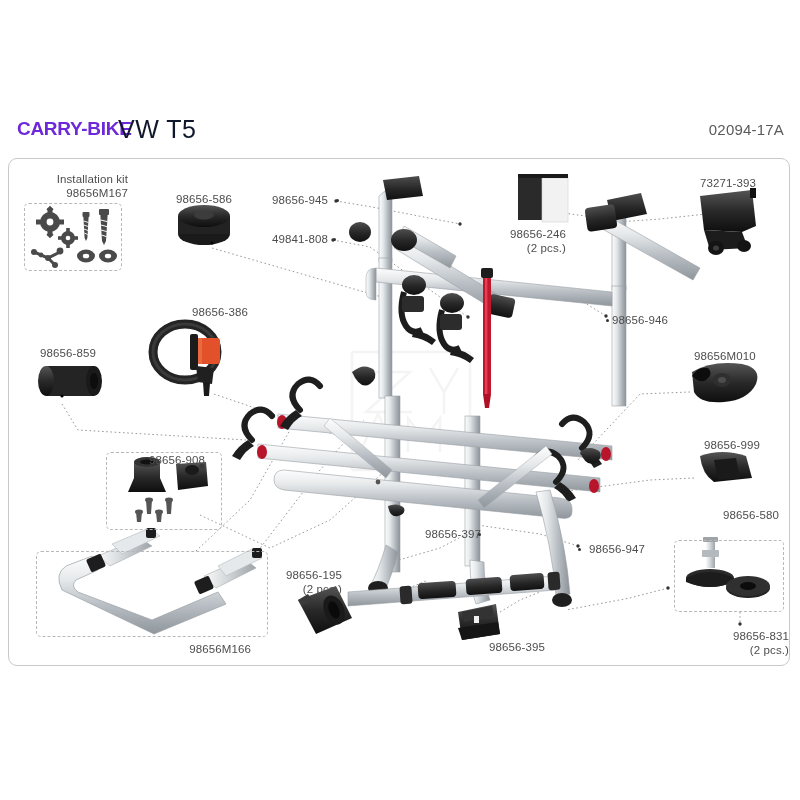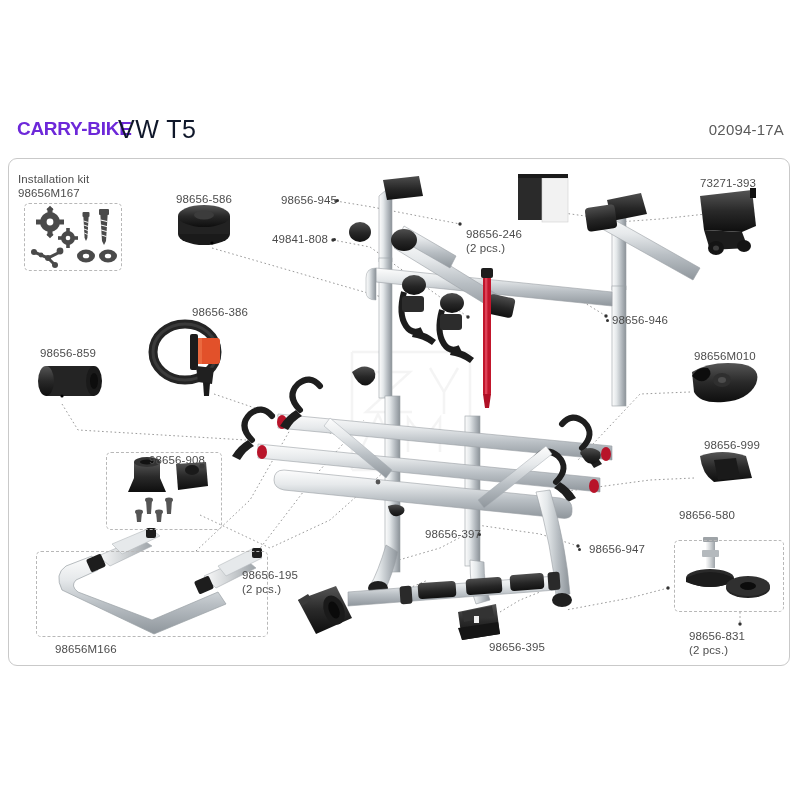--- a/index.html
+++ b/index.html
@@ -44,21 +44,21 @@
 
   
   .lbl {
     position: absolute;
     font-size: 11.5px;
     color: #4d4d4d;
     white-space: nowrap;
     letter-spacing: 0.1px;
     line-height: 14px;
   }
-  .lbl.c { text-align: left; }
+  .lbl.c { text-align: right; }
 
   
   .dashbox {
     position: absolute;
     border: 1px dashed #b8b8b8;
     border-radius: 5px;
     box-sizing: border-box;
   }
 
   
@@ -494,21 +494,21 @@
       <ellipse cx="748" cy="586" rx="8" ry="4" fill="#0c0c0c"></ellipse>
     </g>
   </svg>
 
   <div class="dashbox" style="left:106px; top:452px; width:116px; height:78px;"></div>
   <div class="dashbox" style="left:36px; top:551px; width:232px; height:86px;"></div>
   <div class="dashbox" style="left:674px; top:540px; width:110px; height:72px;"></div>
 
   <div>
     <div class="lbl" style="left:176px; top:192px;">98656-586</div>
-    <div class="lbl" style="left:272px; top:193px;margin-left:9px;">98656-945</div>
+    <div class="lbl" style="left:272px; top:193px;">98656-945</div>
     <div class="lbl" style="left:272px; top:232px;">49841-808</div>
 
     <div class="lbl c" style="left:466px; top:227px; width:100px;">98656-246</div>
     <div class="lbl c" style="left:466px; top:241px; width:100px;">(2 pcs.)</div>
 
     <div class="lbl" style="left:700px; top:176px;">73271-393</div>
     <div class="lbl" style="left:192px; top:305px;">98656-386</div>
     <div class="lbl" style="left:40px;  top:346px;text-align:center;">98656-859</div>
     <div class="lbl" style="left:612px; top:313px;">98656-946</div>
     <div class="lbl" style="left:694px; top:349px;">98656M010</div>

